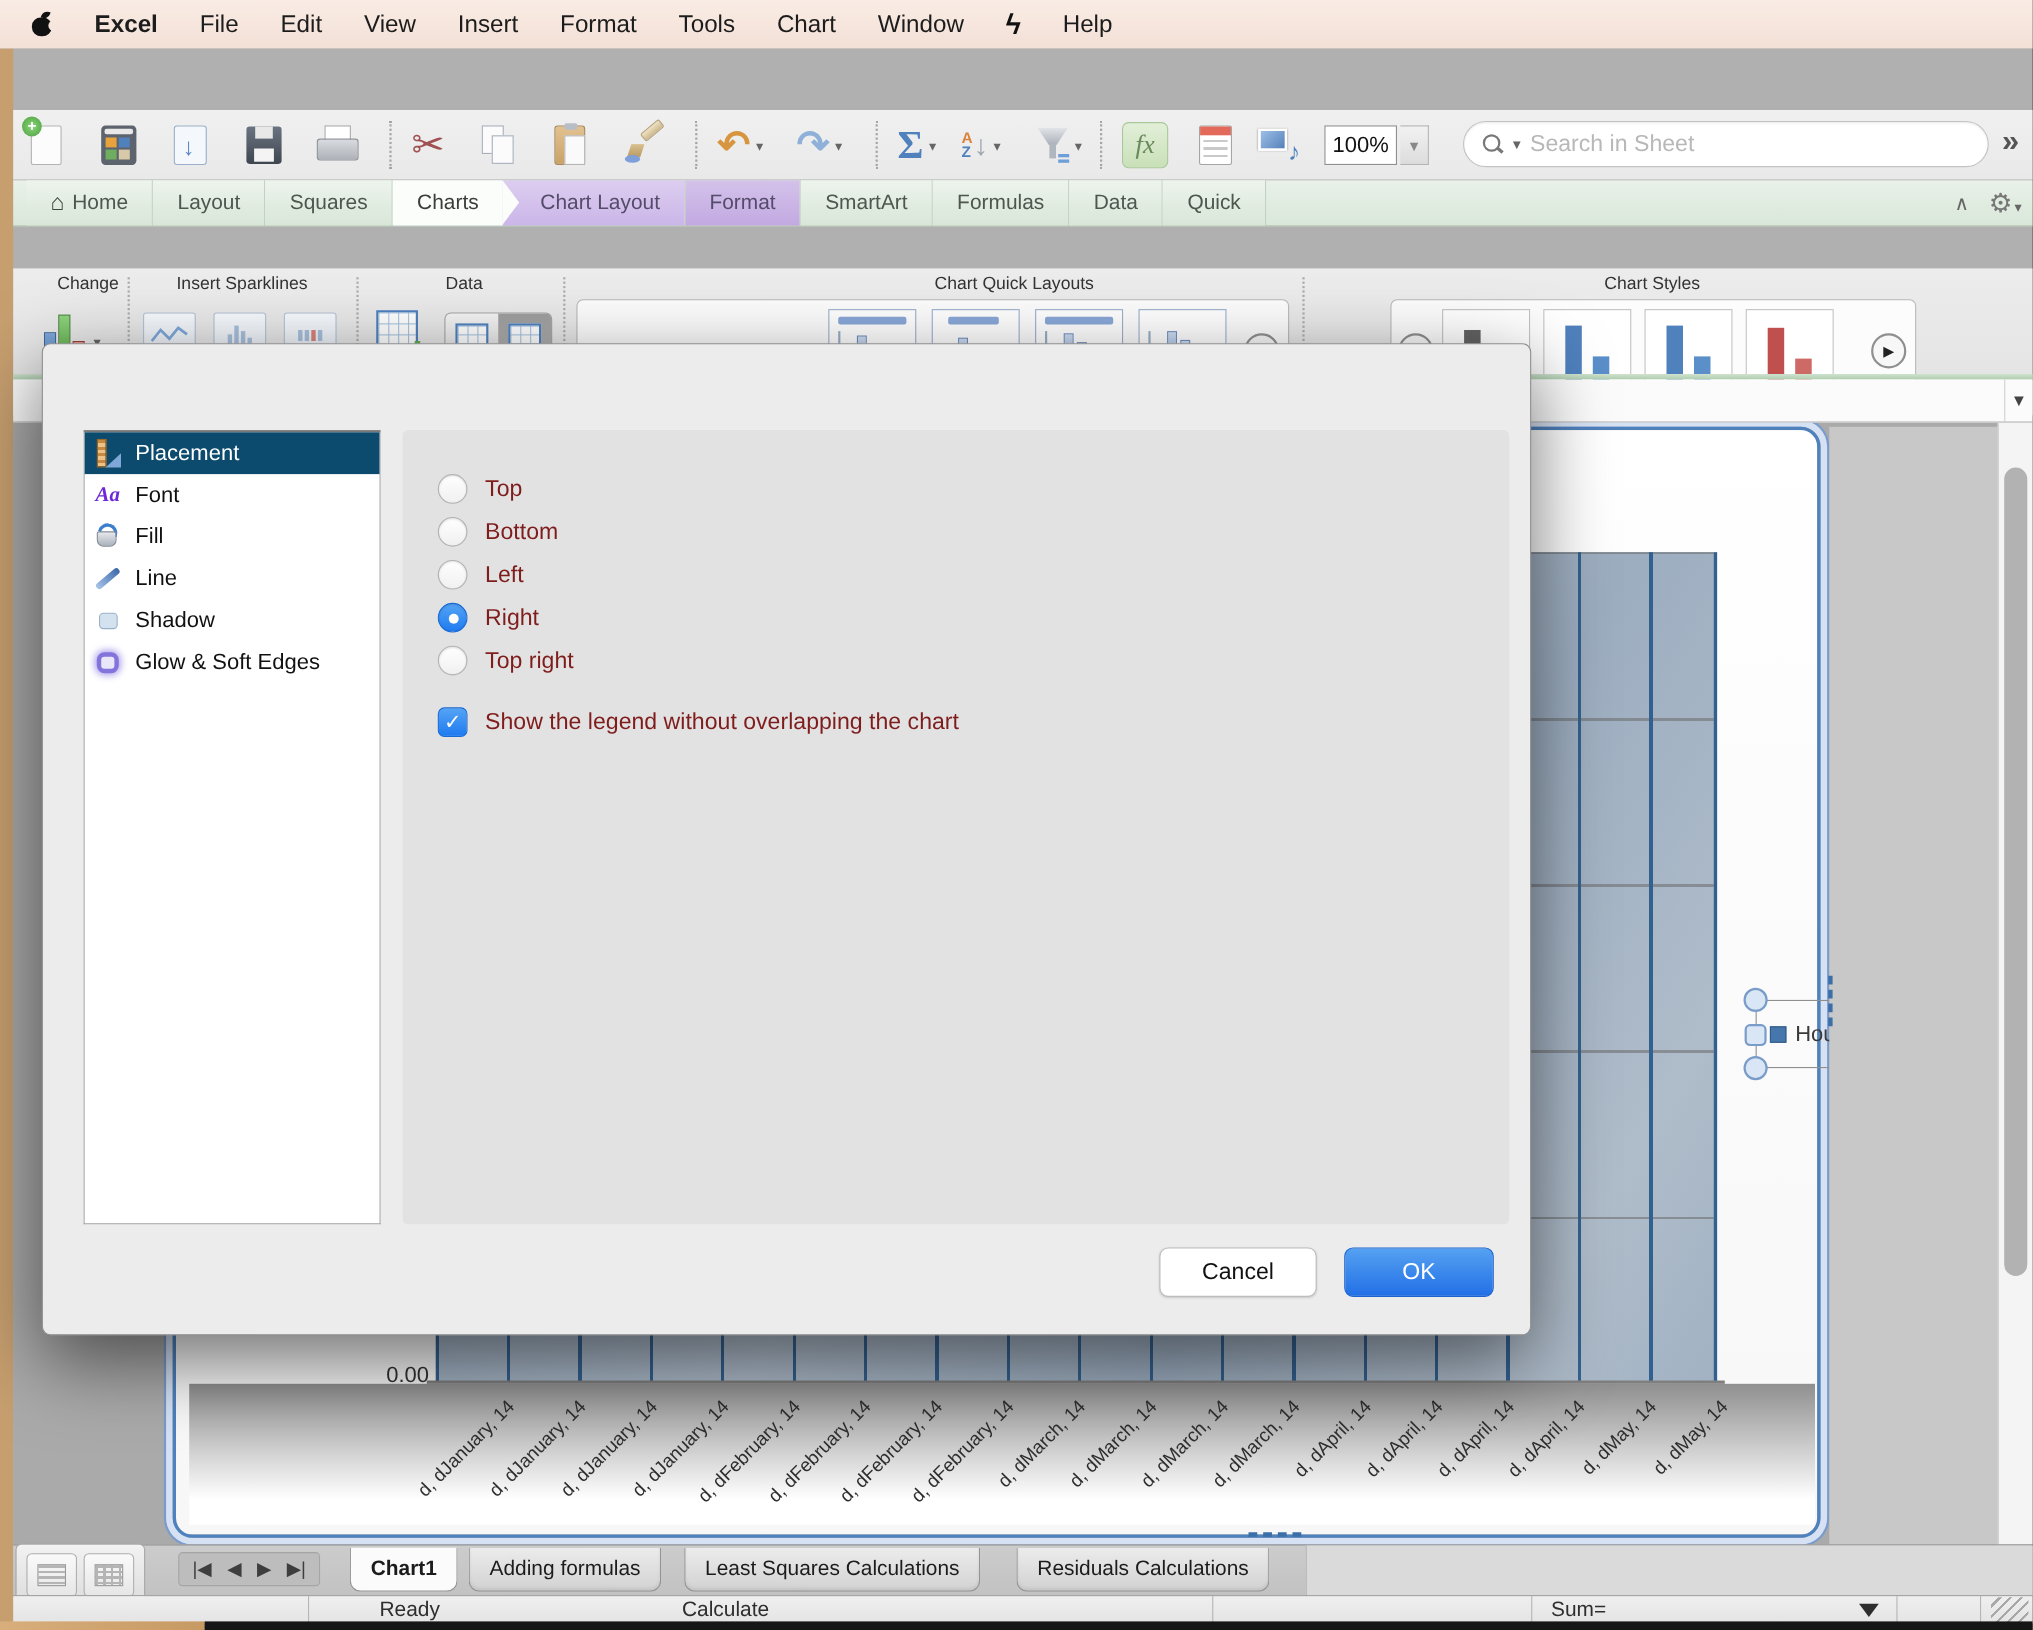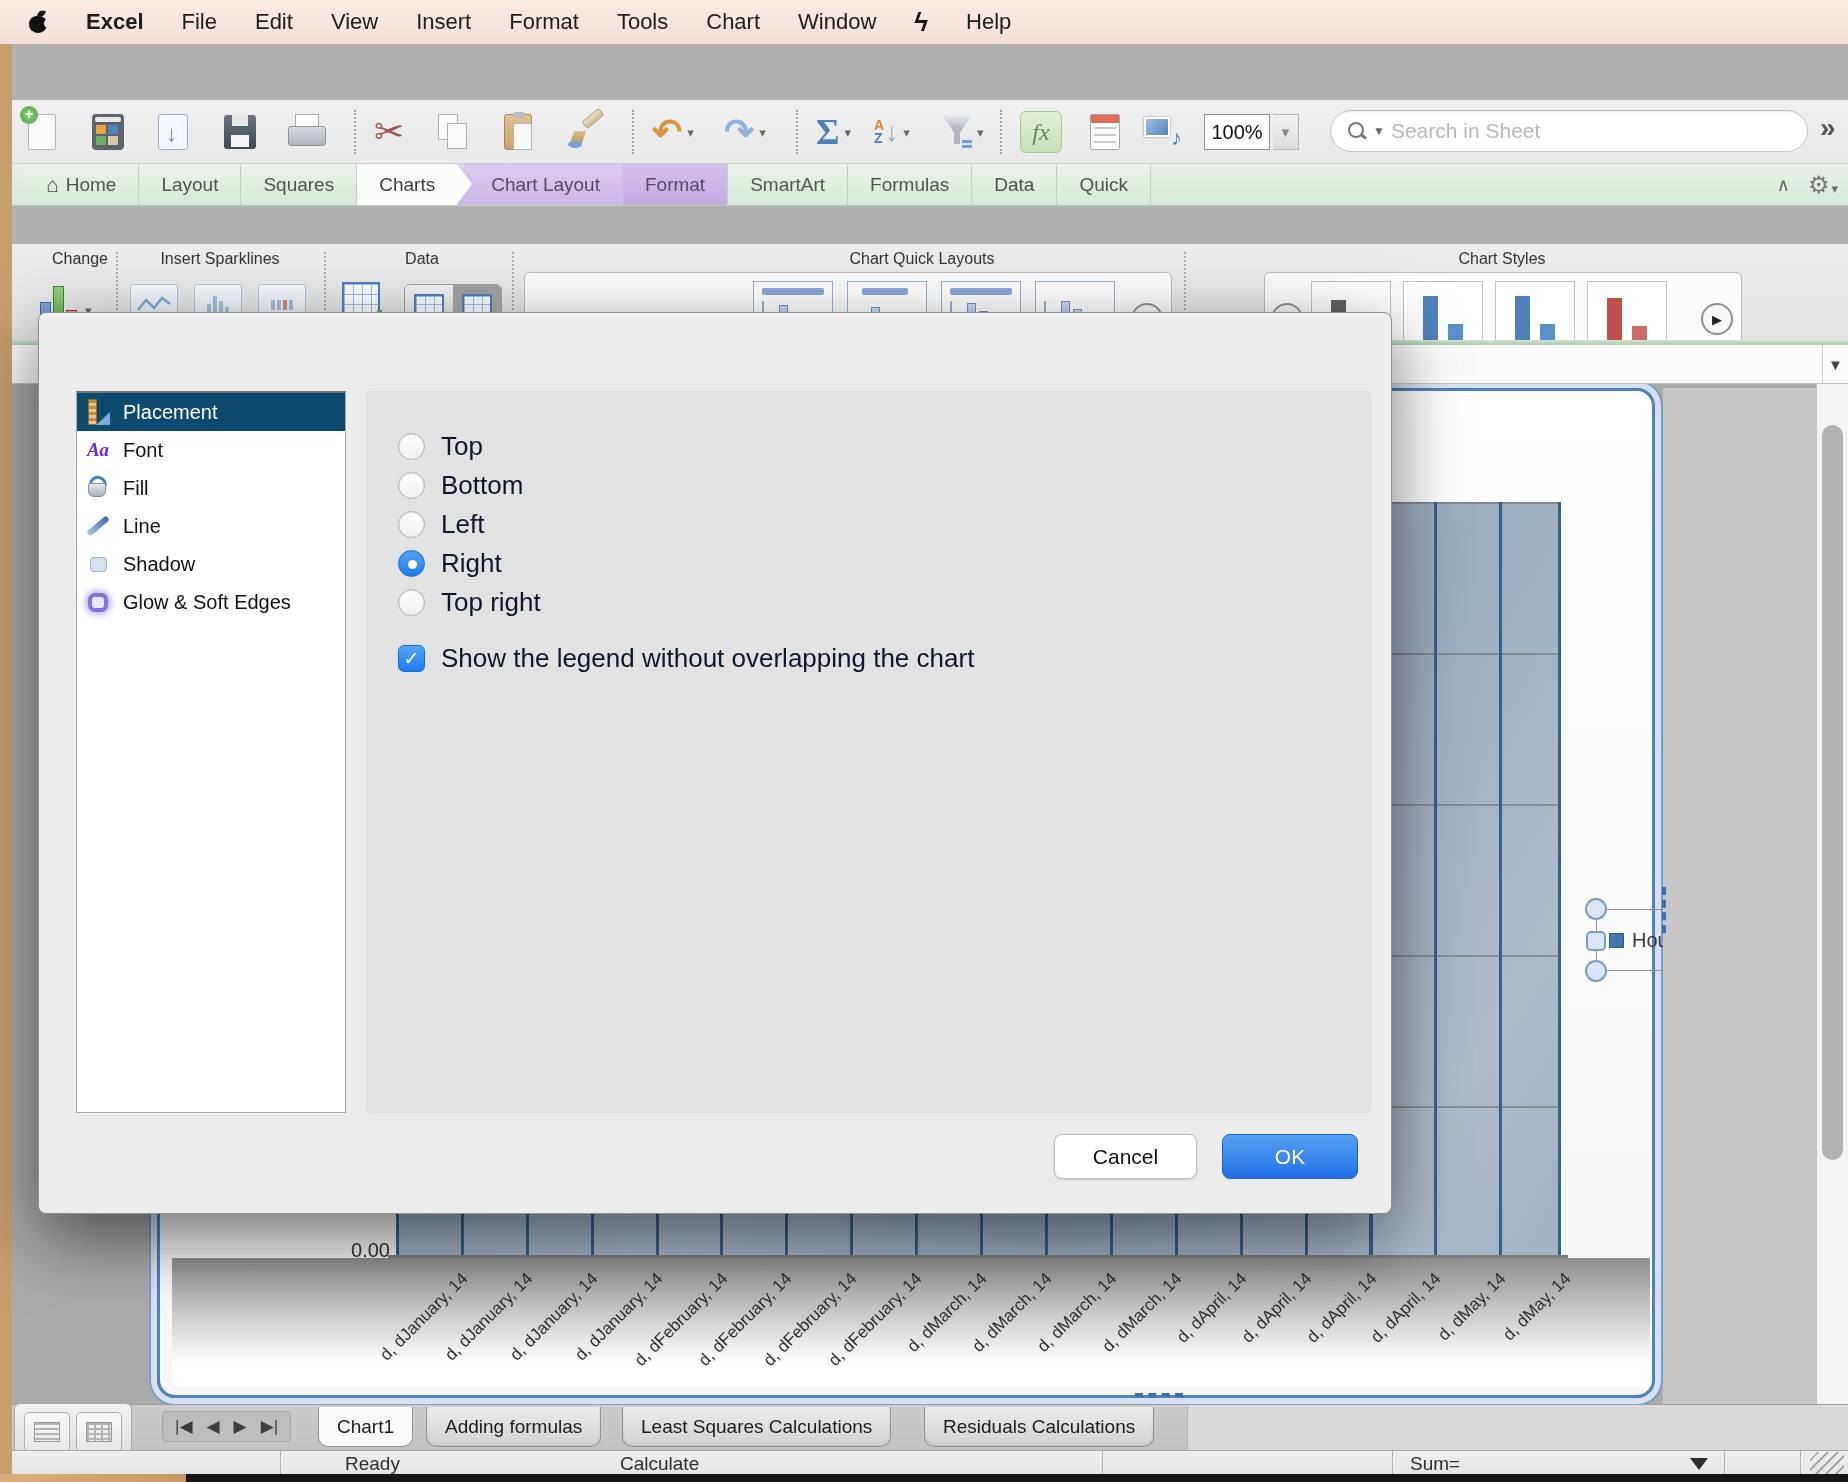--- a/index.html
+++ b/index.html
@@ -202,21 +202,21 @@
     border:1px solid #a8a8a8; border-radius:6px; display:flex; align-items:center; justify-content:center; gap:6px; z-index:7; }
   .viewbtn { width:46px; height:40px; border:1px solid #b0b0b0; border-radius:5px; background:linear-gradient(#fafafa,#e6e6e6);
     display:flex; align-items:center; justify-content:center; }
   .vb-grid { width:26px; height:20px; border:1px solid #9a9a9a; background:repeating-linear-gradient(#b5b5b5 0 2px, transparent 2px 5px); }
   .vb-grid2 { width:26px; height:20px; border:1px solid #9a9a9a;
     background:repeating-linear-gradient(90deg,#b5b5b5 0 2px, transparent 2px 7px), repeating-linear-gradient(#b5b5b5 0 2px, transparent 2px 5px); }
   #tabnav { position:absolute; left:150px; top:6px; display:flex; gap:14px; align-items:center; font-size:17px; color:#3e3e3e; background:#bdbdbd; border:1px solid #a5a5a5; border-radius:4px; padding:4px 12px; }
   .sheettab { position:absolute; top:2px; height:40px; display:flex; align-items:center; justify-content:center;
     font-size:19px; color:#1c1c1c; border:1px solid #949494; border-top:none; border-radius:0 0 10px 10px;
     background:linear-gradient(#ececec,#d2d2d2); box-shadow:inset 0 -2px 3px rgba(0,0,0,.08); padding:0 18px; }
-  .sheettab.active { background:#fbfbfb; font-weight:normal; z-index:2; box-shadow:none; }
+  .sheettab.active { background:#fbfbfb; font-weight:bold; z-index:2; box-shadow:none; }
   #tabbar-rightfill { position:absolute; left:1175px; top:0; right:0; height:46px; background:#dadada; border-left:1px solid #b5b5b5; }
 
   
   #statusbar { left:12px; top:1450px; width:1836px; height:26px; background:linear-gradient(#efefef,#e4e4e4);
     border-top:1px solid #a5a5a5; font-size:19px; color:#2e2e2e; z-index:6; }
   .sdiv { position:absolute; top:0; width:0; height:26px; border-left:1px solid #b5b5b5; }
   .stext { position:absolute; top:2px; }
   #sum-dd { position:absolute; left:1678px; top:7px; width:0; height:0; border-left:9px solid transparent; border-right:9px solid transparent; border-top:12px solid #2e2e2e; }
   #grip { position:absolute; left:1798px; top:1px; width:34px; height:24px;
     background:repeating-linear-gradient(135deg, transparent 0 5px, #a8a8a8 5px 7px); }
@@ -244,21 +244,21 @@
     border-radius:10px 10px 0 0; transform:rotate(18deg); }
   .ic-line { width:26px; height:6px; background:linear-gradient(90deg,#a8c4e8,#3c68a8); border-radius:3px; transform:rotate(-40deg); }
   .ic-shadow { width:17px; height:15px; background:#d4e2f0; border:1px solid #9ab0c8; border-radius:4px; }
   .ic-glow { width:20px; height:19px; background:#eae6fa; border:4px solid #8374dc; border-radius:7px; box-shadow:0 0 7px 2px #b0a4ec; }
   #dlg-panel { position:absolute; left:327px; top:78px; width:1006px; height:722px; background:#e2e2e2; border-radius:5px; }
   .radio-row { position:absolute; display:flex; align-items:center; gap:16px; }
   .radio { width:27px; height:27px; border-radius:50%; background:linear-gradient(#ffffff,#f0f0f0); border:1px solid #b2b2b2;
     box-shadow:inset 0 1px 2px rgba(0,0,0,.12); position:relative; }
   .radio.on { background:linear-gradient(#55a4f5,#1e7bf0); border:1px solid #1a6ad4; }
   .radio.on::after { content:""; position:absolute; left:9px; top:9px; width:9px; height:9px; border-radius:50%; background:#fff; }
-  .ctl-label { font-size:26px; color:#0f172a; }
+  .ctl-label { font-size:21px; color:#7f1d1d; }
   .checkbox-row { position:absolute; display:flex; align-items:center; gap:16px; }
   .checkbox { width:27px; height:27px; border-radius:6px; background:linear-gradient(#55a4f5,#1e7bf0); border:1px solid #1a6ad4;
     color:#fff; font-size:19px; display:flex; align-items:center; justify-content:center; }
   .dlg-btn { position:absolute; top:821px; height:45px; border-radius:8px; font-size:21px; display:flex; align-items:center; justify-content:center; }
   #btn-cancel { left:1015px; width:143px; background:#ffffff; border:1px solid #bdbdbd; color:#111; box-shadow:0 1px 2px rgba(0,0,0,.15); }
   #btn-ok { left:1183px; width:136px; background:linear-gradient(#55a1f2,#2270e6); border:1px solid #1c63cf; color:#fff; }
 
   .dash-mark { position:absolute; z-index:2; }
 </style>
 </head>

